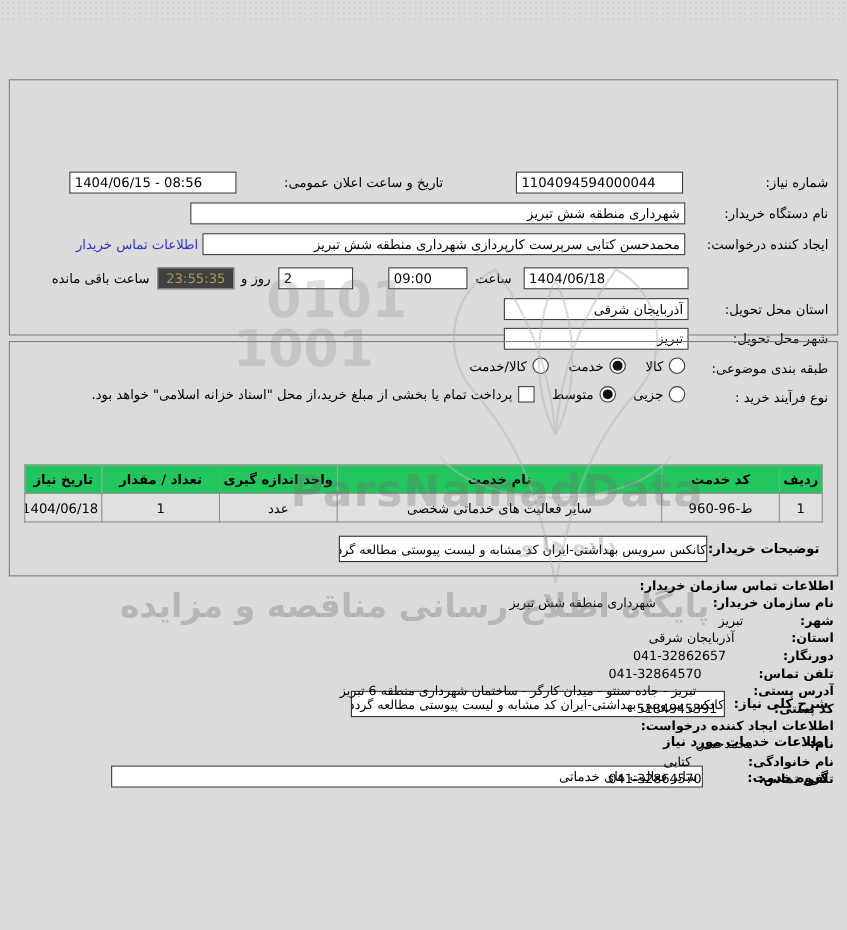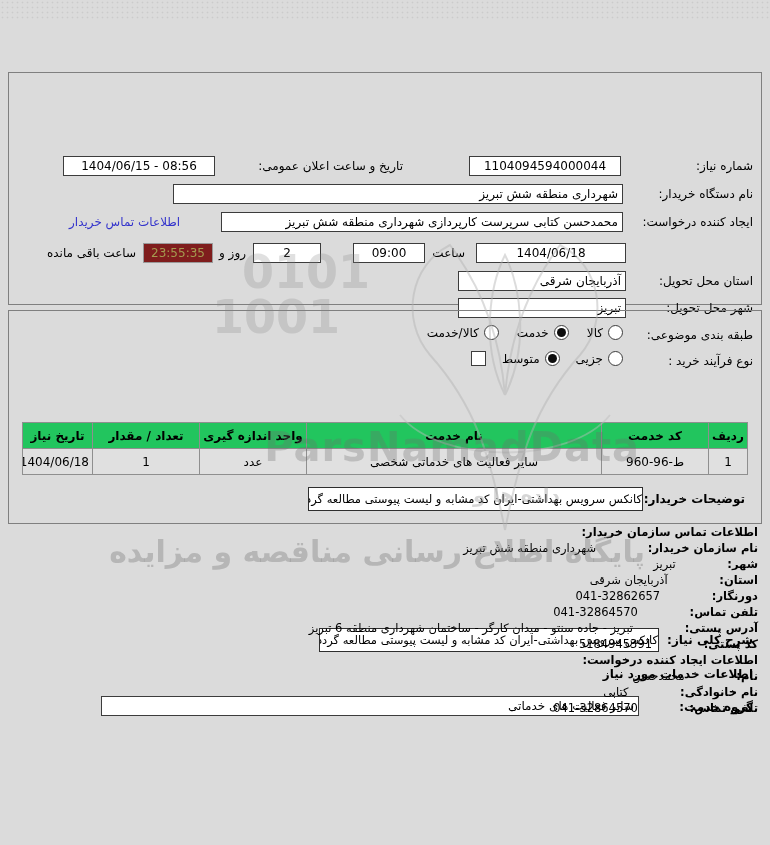--- a/index.html
+++ b/index.html
@@ -18,24 +18,24 @@
 
   .panel{position:absolute;right:8px;left:8px;border:1px solid #7f7f7f;background:rgba(220,220,220,0.0);}
   #panel-info{top:72px;height:231px;}
   #panel-services{top:310px;height:212px;}
 
   .lbl{position:absolute;font-size:12px;color:#000;white-space:nowrap;}
   .bold{font-weight:bold;}
   .inp{position:absolute;height:20px;background:#fff;border:1px solid #3c3c3c;
     font-size:12px;line-height:18px;box-sizing:border-box;padding:0 4px;
     overflow:hidden;white-space:nowrap;color:#000;}
-  .center{text-align:center;}
+  .center{text-align:left;}
   .link{position:absolute;font-size:12px;color:#3333cc;white-space:nowrap;cursor:pointer;}
 
-  .timer{position:absolute;height:20px;background:#7f1d1d;border:1px solid #9a9a9a;
+  .timer{position:absolute;height:20px;background:#404040;border:1px solid #9a9a9a;
     color:#a49b4f;font-size:12px;line-height:18px;box-sizing:border-box;text-align:center;}
 
   .opt-row{position:absolute;display:flex;align-items:center;gap:18px;font-size:12px;white-space:nowrap;}
   .opt{display:flex;align-items:center;gap:5px;}
   .radio{width:13px;height:13px;border:1px solid #3c3c3c;border-radius:50%;background:#fff;
     display:inline-block;position:relative;flex:0 0 auto;}
   .radio.sel::after{content:"";position:absolute;top:2px;left:2px;right:2px;bottom:2px;
     background:#0d0d0d;border-radius:50%;}
   .chk{width:13px;height:13px;border:1px solid #3c3c3c;background:#fff;display:inline-block;flex:0 0 auto;}
 
@@ -88,21 +88,21 @@
     <span class="lbl" style="top:86px;right:8px;">شماره نیاز:</span>
     <span class="inp center" style="top:83px;right:140px;width:152px;">1104094594000044</span>
 
     <span class="lbl" style="top:86px;right:358px;">تاریخ و ساعت اعلان عمومی:</span>
     <span class="inp center" style="top:83px;right:546px;width:152px;">08:56 - 1404/06/15</span>
 
     <span class="lbl" style="top:114px;right:8px;">نام دستگاه خریدار:</span>
     <span class="inp" style="top:111px;right:138px;width:450px;">شهرداری منطقه شش تبریز</span>
 
     <span class="lbl" style="top:142px;right:8px;">ایجاد کننده درخواست:</span>
-    <span class="inp" style="top:139px;right:138px;width:402px;padding-left:44px;">محمدحسن کتابی سرپرست کارپردازی شهرداری منطقه شش تبریز</span>
+    <span class="inp" style="top:139px;right:138px;width:439px;padding-left:44px;">محمدحسن کتابی سرپرست کارپردازی شهرداری منطقه شش تبریز</span>
     <span class="link" style="top:142px;left:60px;">اطلاعات تماس خریدار</span>
 
     <span class="inp center" style="top:170px;right:135px;width:150px;">1404/06/18</span>
     <span class="lbl" style="top:173px;right:296px;">ساعت</span>
     <span class="inp center" style="top:170px;right:336px;width:72px;">09:00</span>
     <span class="inp center" style="top:170px;right:440px;width:68px;">2</span>
     <span class="lbl" style="top:173px;right:515px;">روز و</span>
     <span class="timer" style="top:170px;right:548px;width:70px;">23:55:35</span>
     <span class="lbl" style="top:173px;right:625px;">ساعت باقی مانده</span>
 
@@ -133,20 +133,21 @@
     <span class="opt">
           <span class="radio"></span>
           <span>جزیی</span>
         </span>
         <span class="opt">
           <span class="radio sel"></span>
           <span>متوسط</span>
         </span>
         <span class="opt">
           <span class="chk"></span>
+          <span>پرداخت تمام یا بخشی از مبلغ خرید،از محل "اسناد خزانه اسلامی" خواهد بود.</span>
         </span>
       </div>
   </div>
 
   <div class="panel" id="panel-services">
     <span class="lbl bold" style="top:322px;right:8px;">شرح کلی نیاز:</span>
     <span class="valbox" style="top:317px;right:102px;width:340px;">کانکس سرویس بهداشتی-ایران کد مشابه و لیست پیوستی مطالعه گردد</span>
 
     <span class="lbl bold" style="top:356px;right:8px;margin-left:36px;">اطلاعات خدمات مورد نیاز</span>
 

